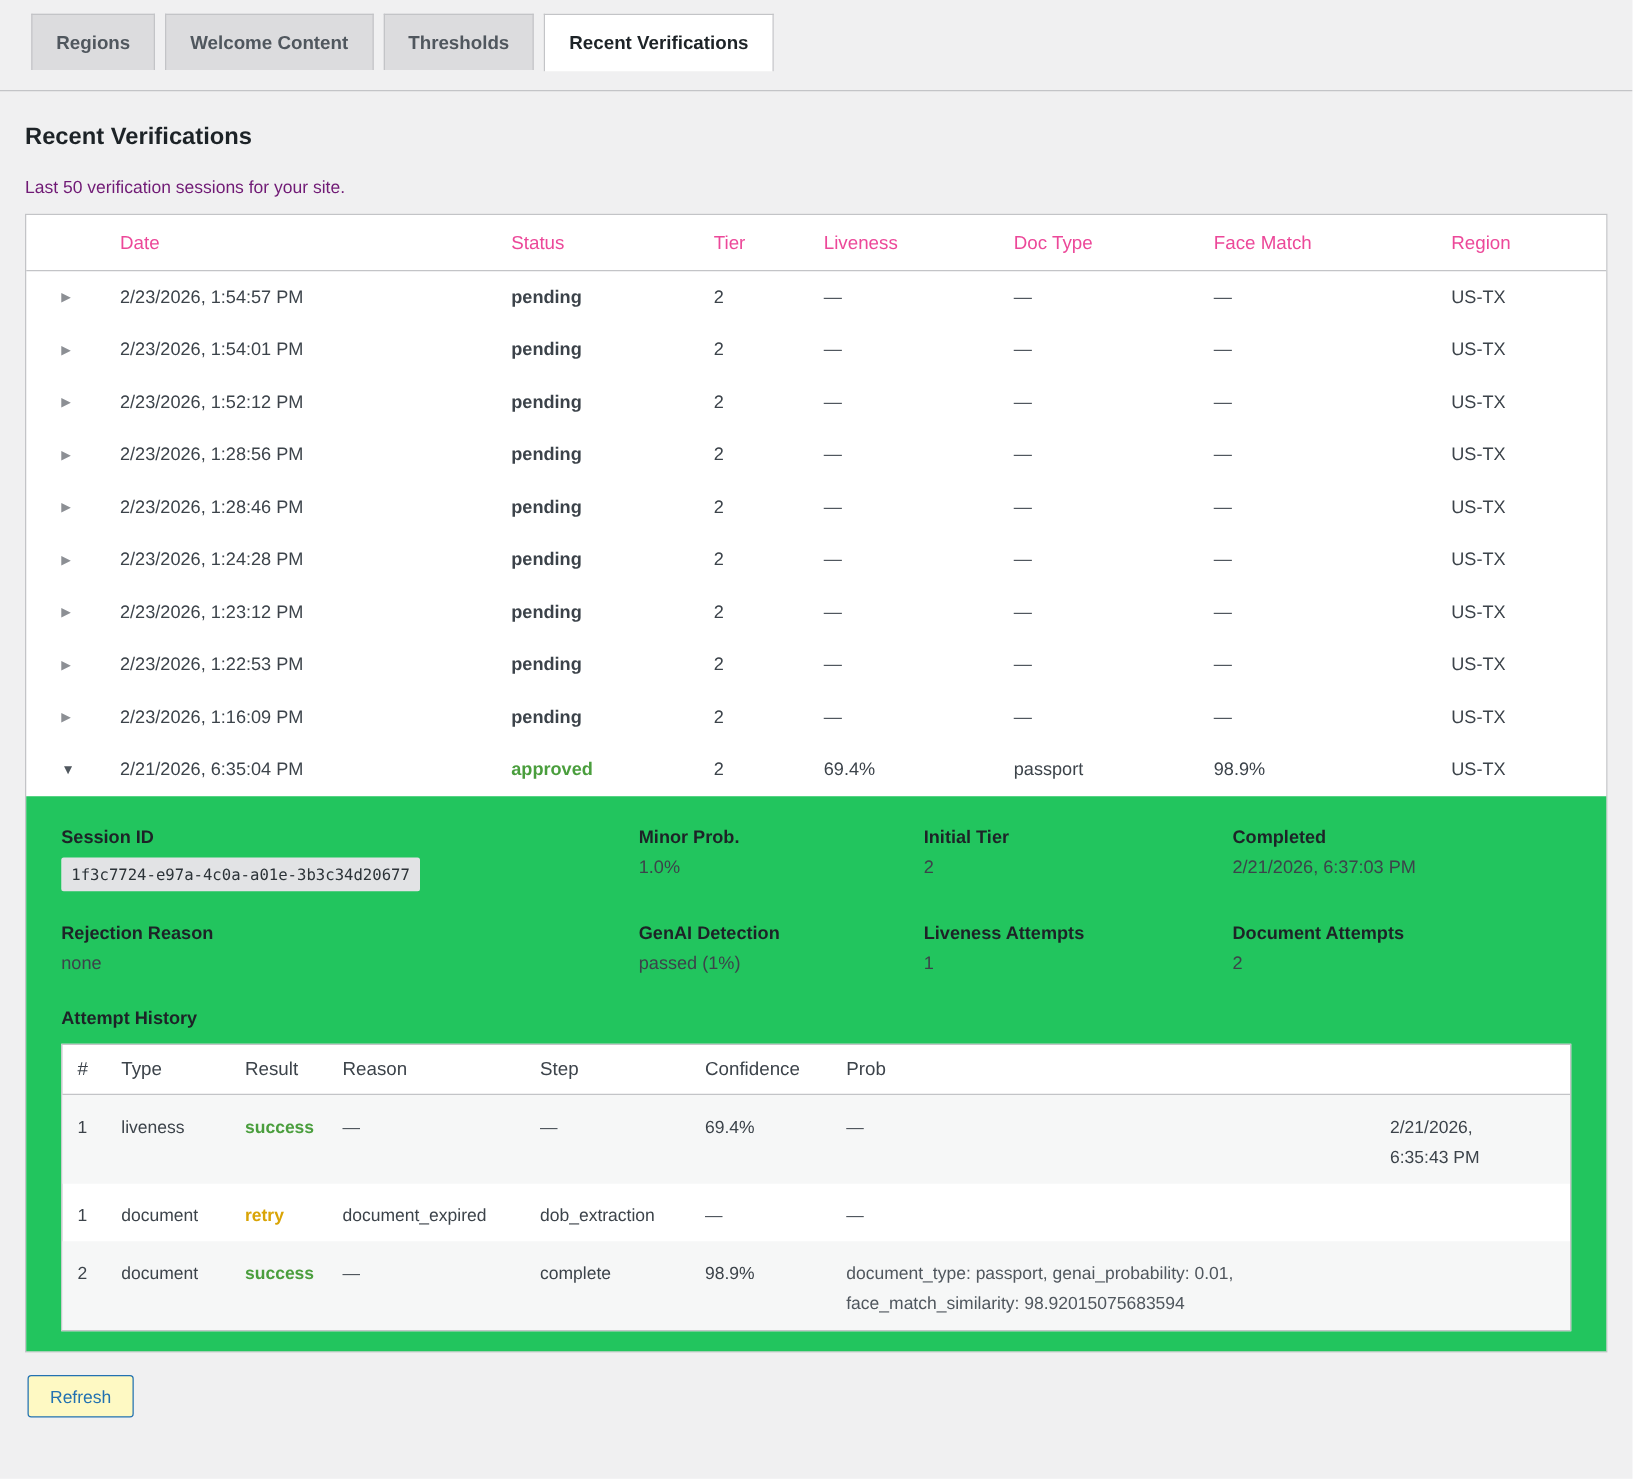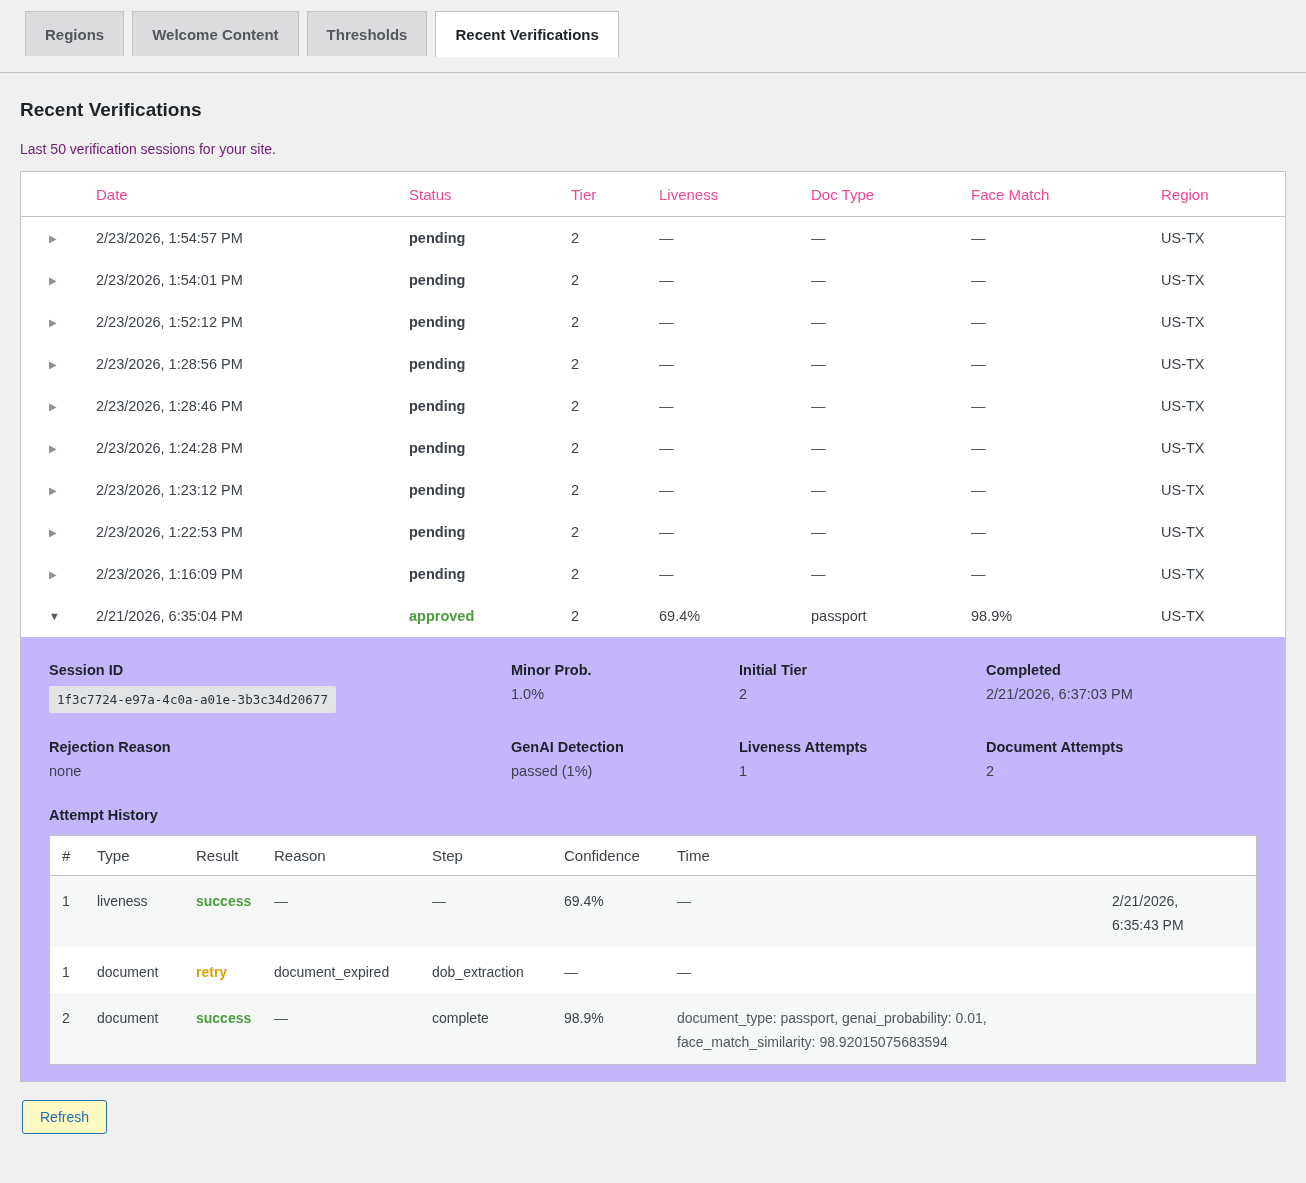--- a/index.html
+++ b/index.html
@@ -81,21 +81,21 @@
     text-align: left;
   }
   .caret-btn.expanded { color: #50575e; font-size: 11px; }
   .status { font-weight: 700; }
   .status.pending { color: #3c434a; }
   .status.approved { color: #4a9e3d; }
   .dash { color: #50575e; }
 
   
   .detail-panel {
-    background: #c4b5fd;
+    background: #22c55e;
     padding: 25px 28px 16px;
   }
   .detail-grid {
     display: grid;
     grid-template-columns: 462px 228px 247px 1fr;
     row-gap: 26px;
   }
   .field-label {
     font-weight: 700;
     color: #1d2327;
@@ -333,21 +333,21 @@
     <div class="attempt-title">Attempt History</div>
 
     <div class="attempt-table">
       <div class="a-row a-head">
         <div>#</div>
         <div>Type</div>
         <div>Result</div>
         <div>Reason</div>
         <div>Step</div>
         <div>Confidence</div>
-        <div>Time</div>
+        <div>Prob</div>
       </div>
 
       <div class="a-row a-body striped">
         <div>1</div>
         <div>liveness</div>
         <div class="result success">success</div>
         <div class="dash">—</div>
         <div class="dash">—</div>
         <div>69.4%</div>
         <div class="dash">—</div>

